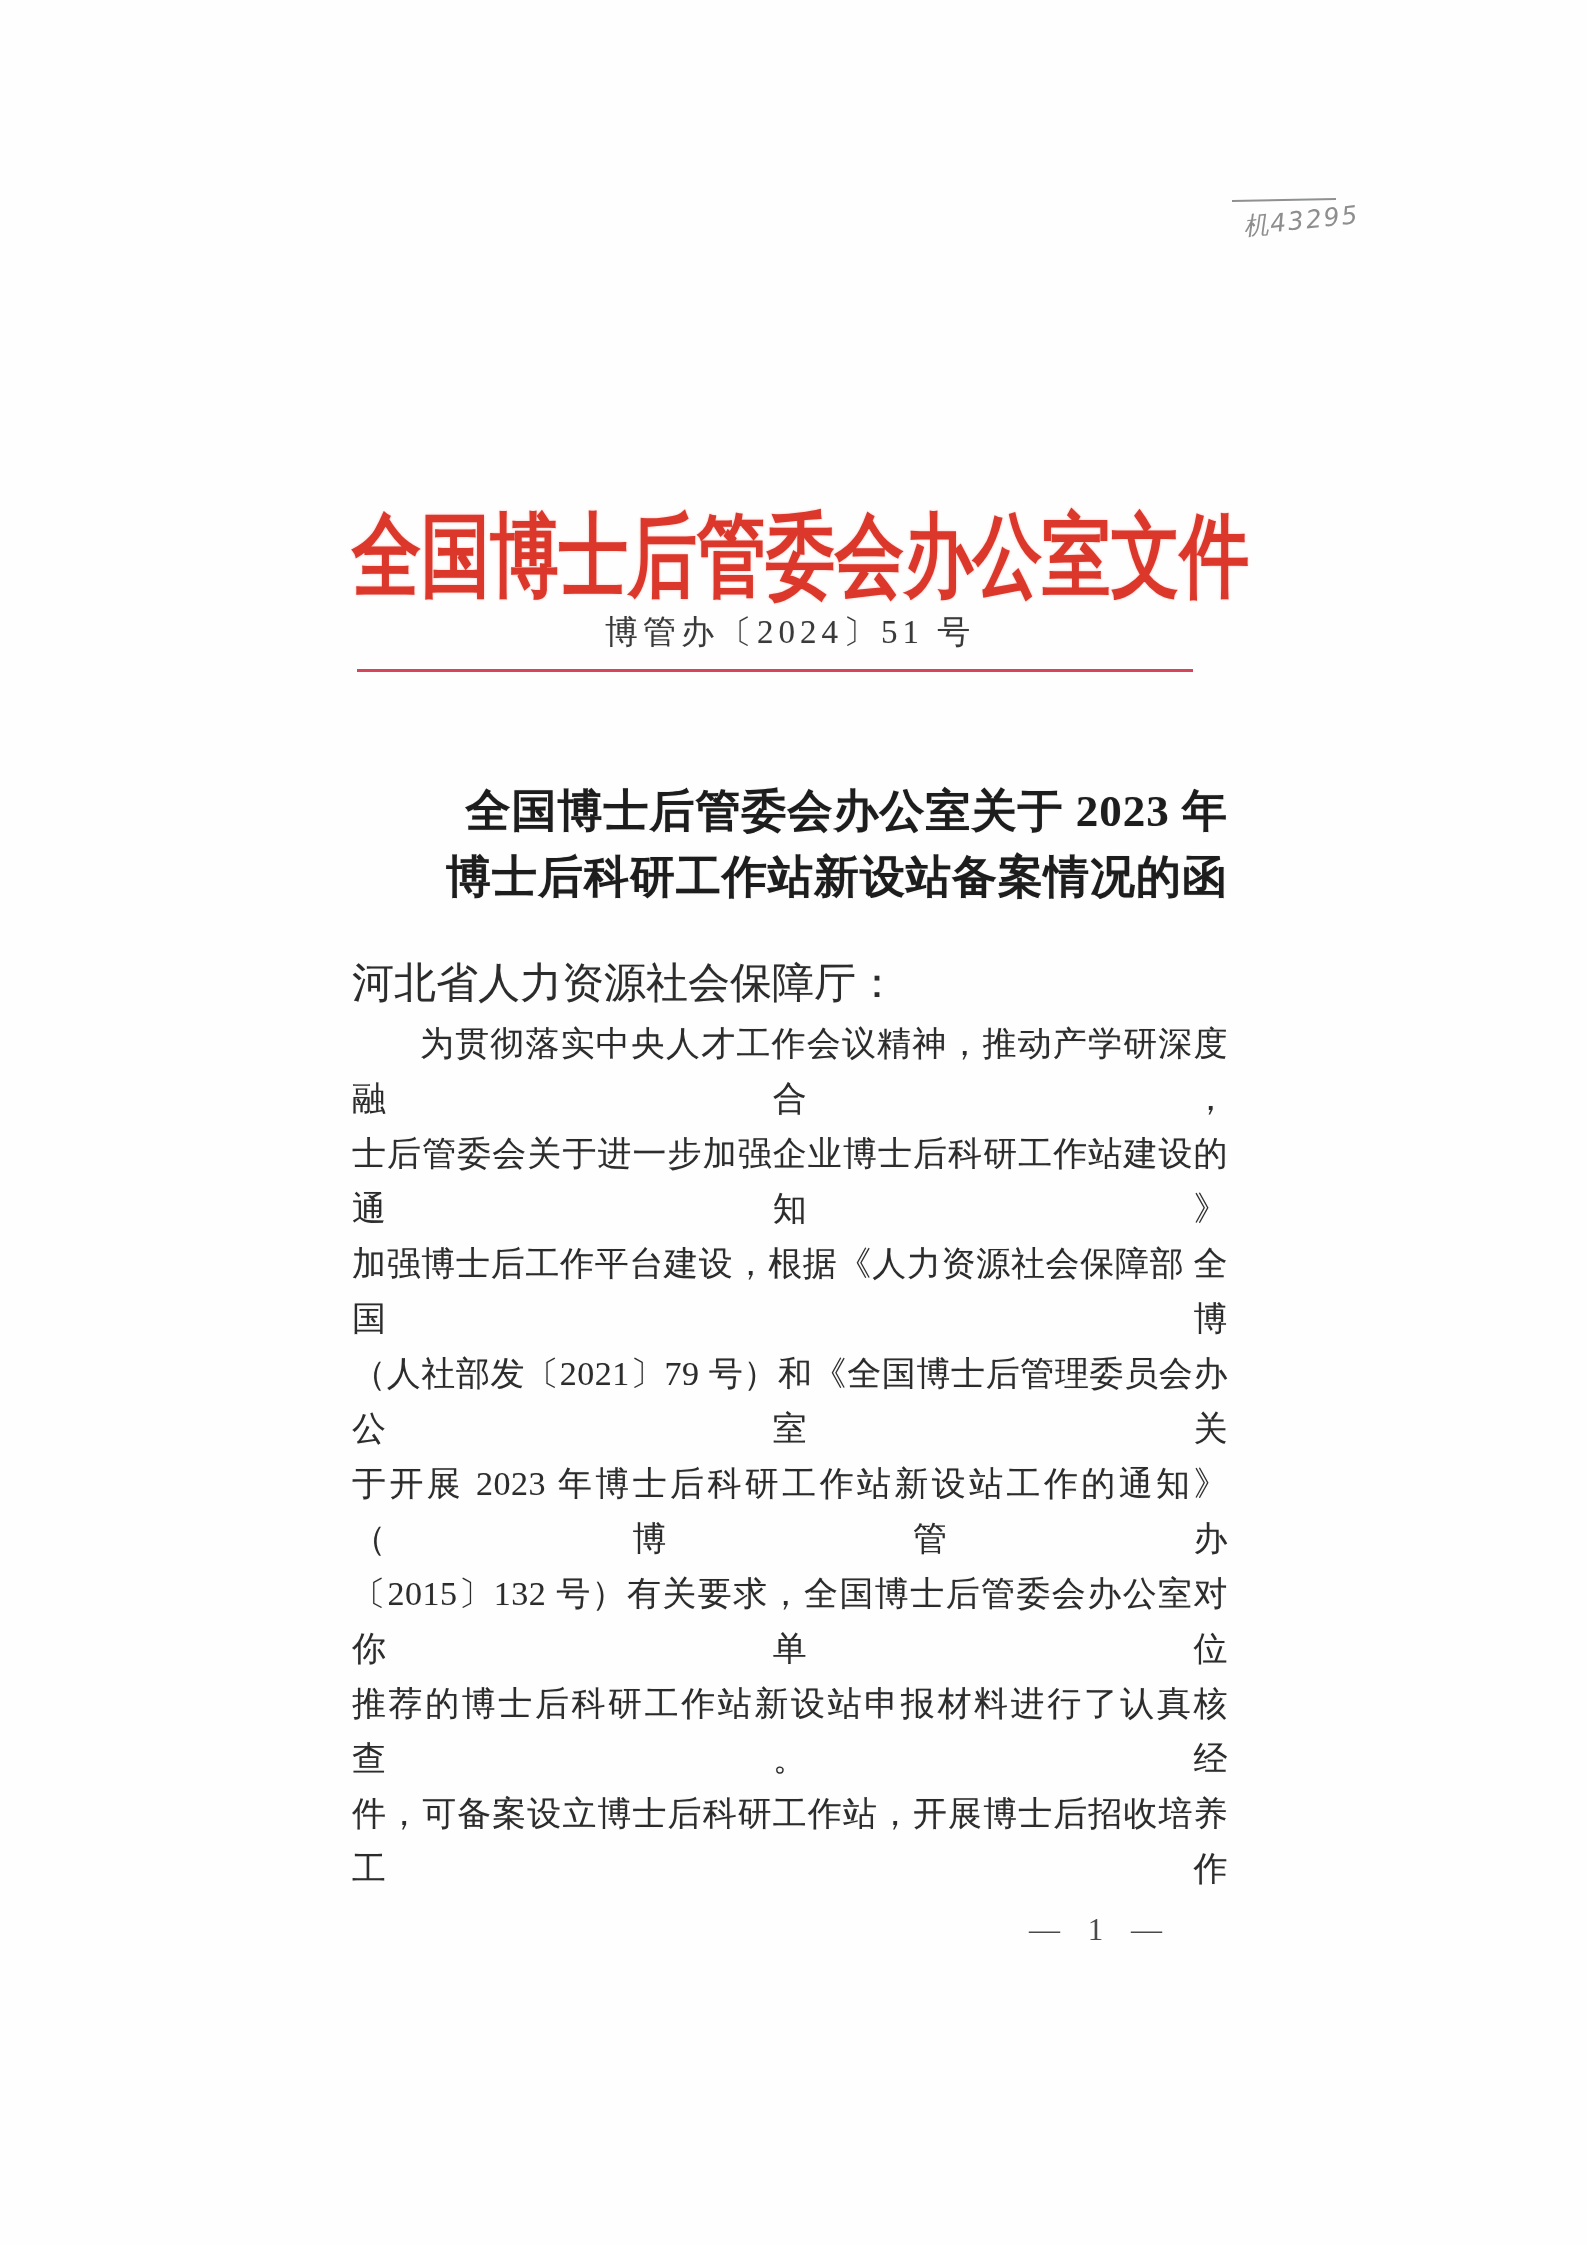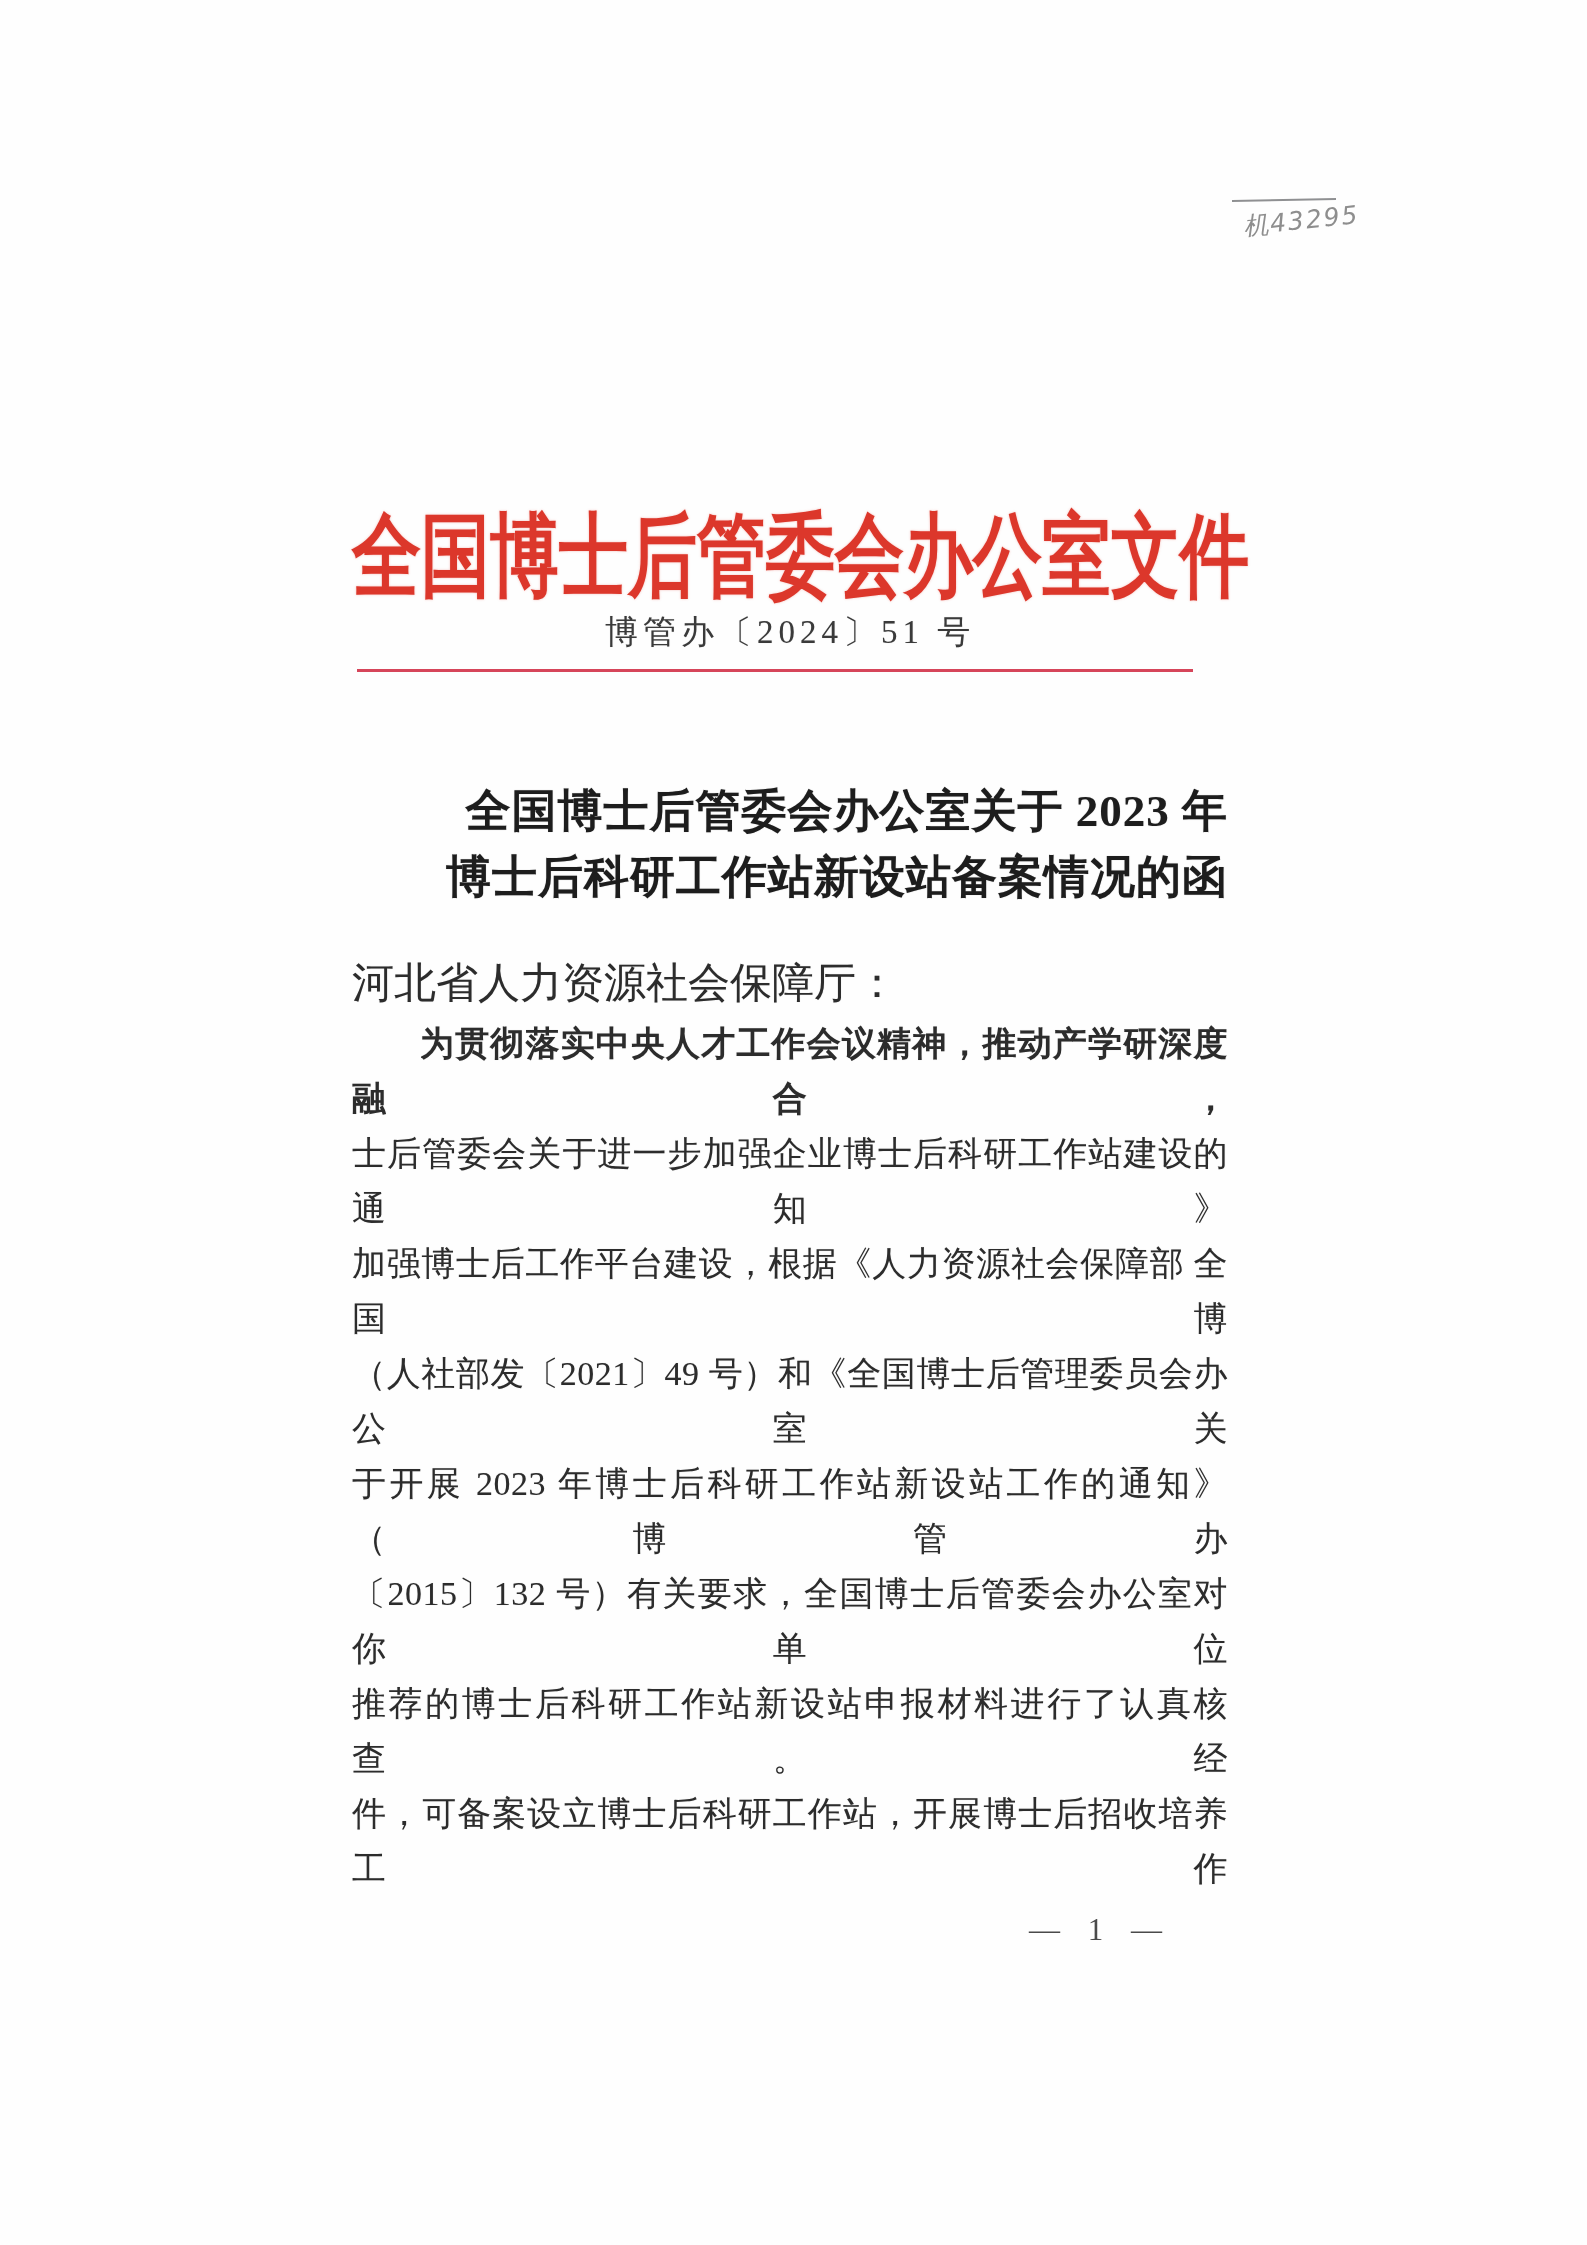--- a/index.html
+++ b/index.html
@@ -63,21 +63,21 @@
   .para { margin-top: 5px; }
   .bodyline {
     font-size: 34px;
     line-height: 55px;
     color: #2c2c2c;
     letter-spacing: 0.5px;
     text-align: justify;
     text-align-last: justify;
     text-shadow: 0 0 1px rgba(0,0,0,0.2);
   }
-  .indent { text-indent: 68px; font-weight: bold; }
+  .indent { text-indent: 68px; }
   .pagenum {
     margin-top: 16px;
     text-align: right;
     padding-right: 56px;
     font-size: 31px;
     color: #4a4a4a;
     letter-spacing: 10px;
   }
   .hw-line {
     position: absolute;
@@ -120,21 +120,21 @@
       <div>全国博士后管委会办公室关于 2023 年</div>
       <div>博士后科研工作站新设站备案情况的函</div>
     </div>
 
     <div class="salutation">河北省人力资源社会保障厅：</div>
 
     <div class="para">
       <div class="bodyline indent">为贯彻落实中央人才工作会议精神，推动产学研深度融合，</div>
       <div class="bodyline">士后管委会关于进一步加强企业博士后科研工作站建设的通知》</div>
       <div class="bodyline">加强博士后工作平台建设，根据《人力资源社会保障部 全国博</div>
-      <div class="bodyline">（人社部发〔2021〕49 号）和《全国博士后管理委员会办公室关</div>
+      <div class="bodyline">（人社部发〔2021〕79 号）和《全国博士后管理委员会办公室关</div>
       <div class="bodyline">于开展 2023 年博士后科研工作站新设站工作的通知》（博管办</div>
       <div class="bodyline">〔2015〕132 号）有关要求，全国博士后管委会办公室对你单位</div>
       <div class="bodyline">推荐的博士后科研工作站新设站申报材料进行了认真核查。经</div>
       <div class="bodyline">件，可备案设立博士后科研工作站，开展博士后招收培养工作</div>
     </div>
 
     <div class="pagenum">— 1 —</div>
 
   </div>
 </div>

